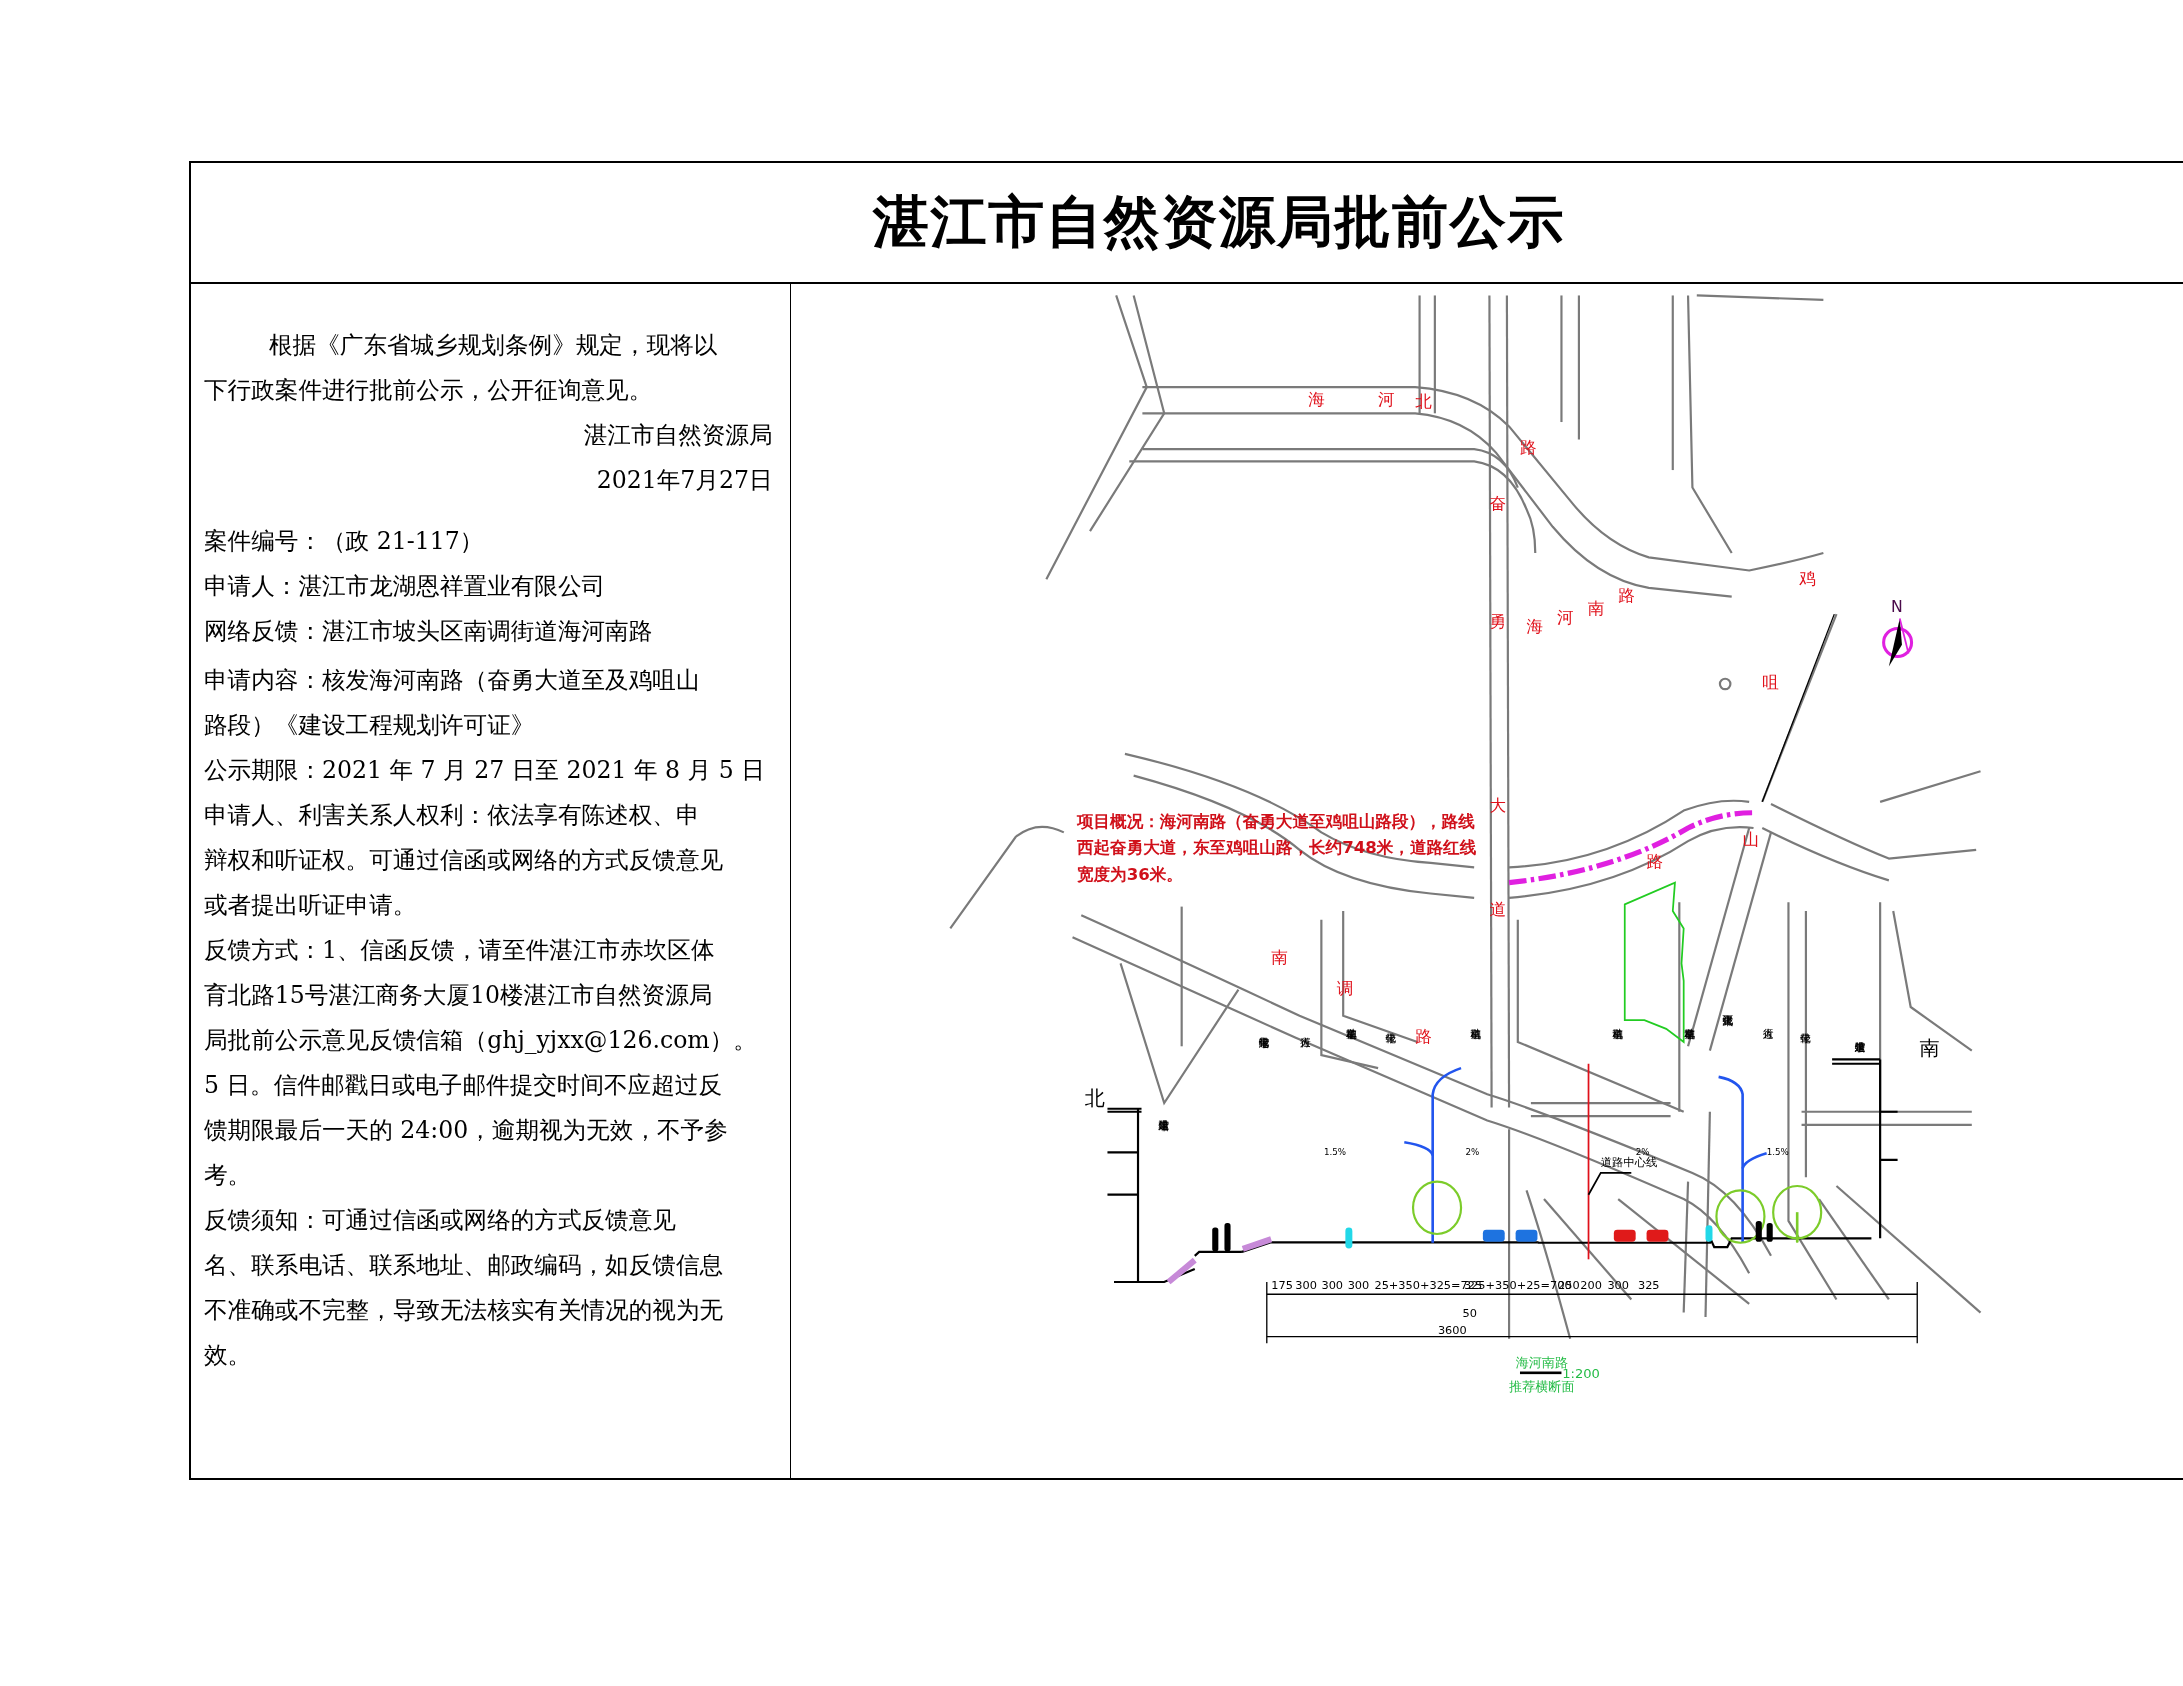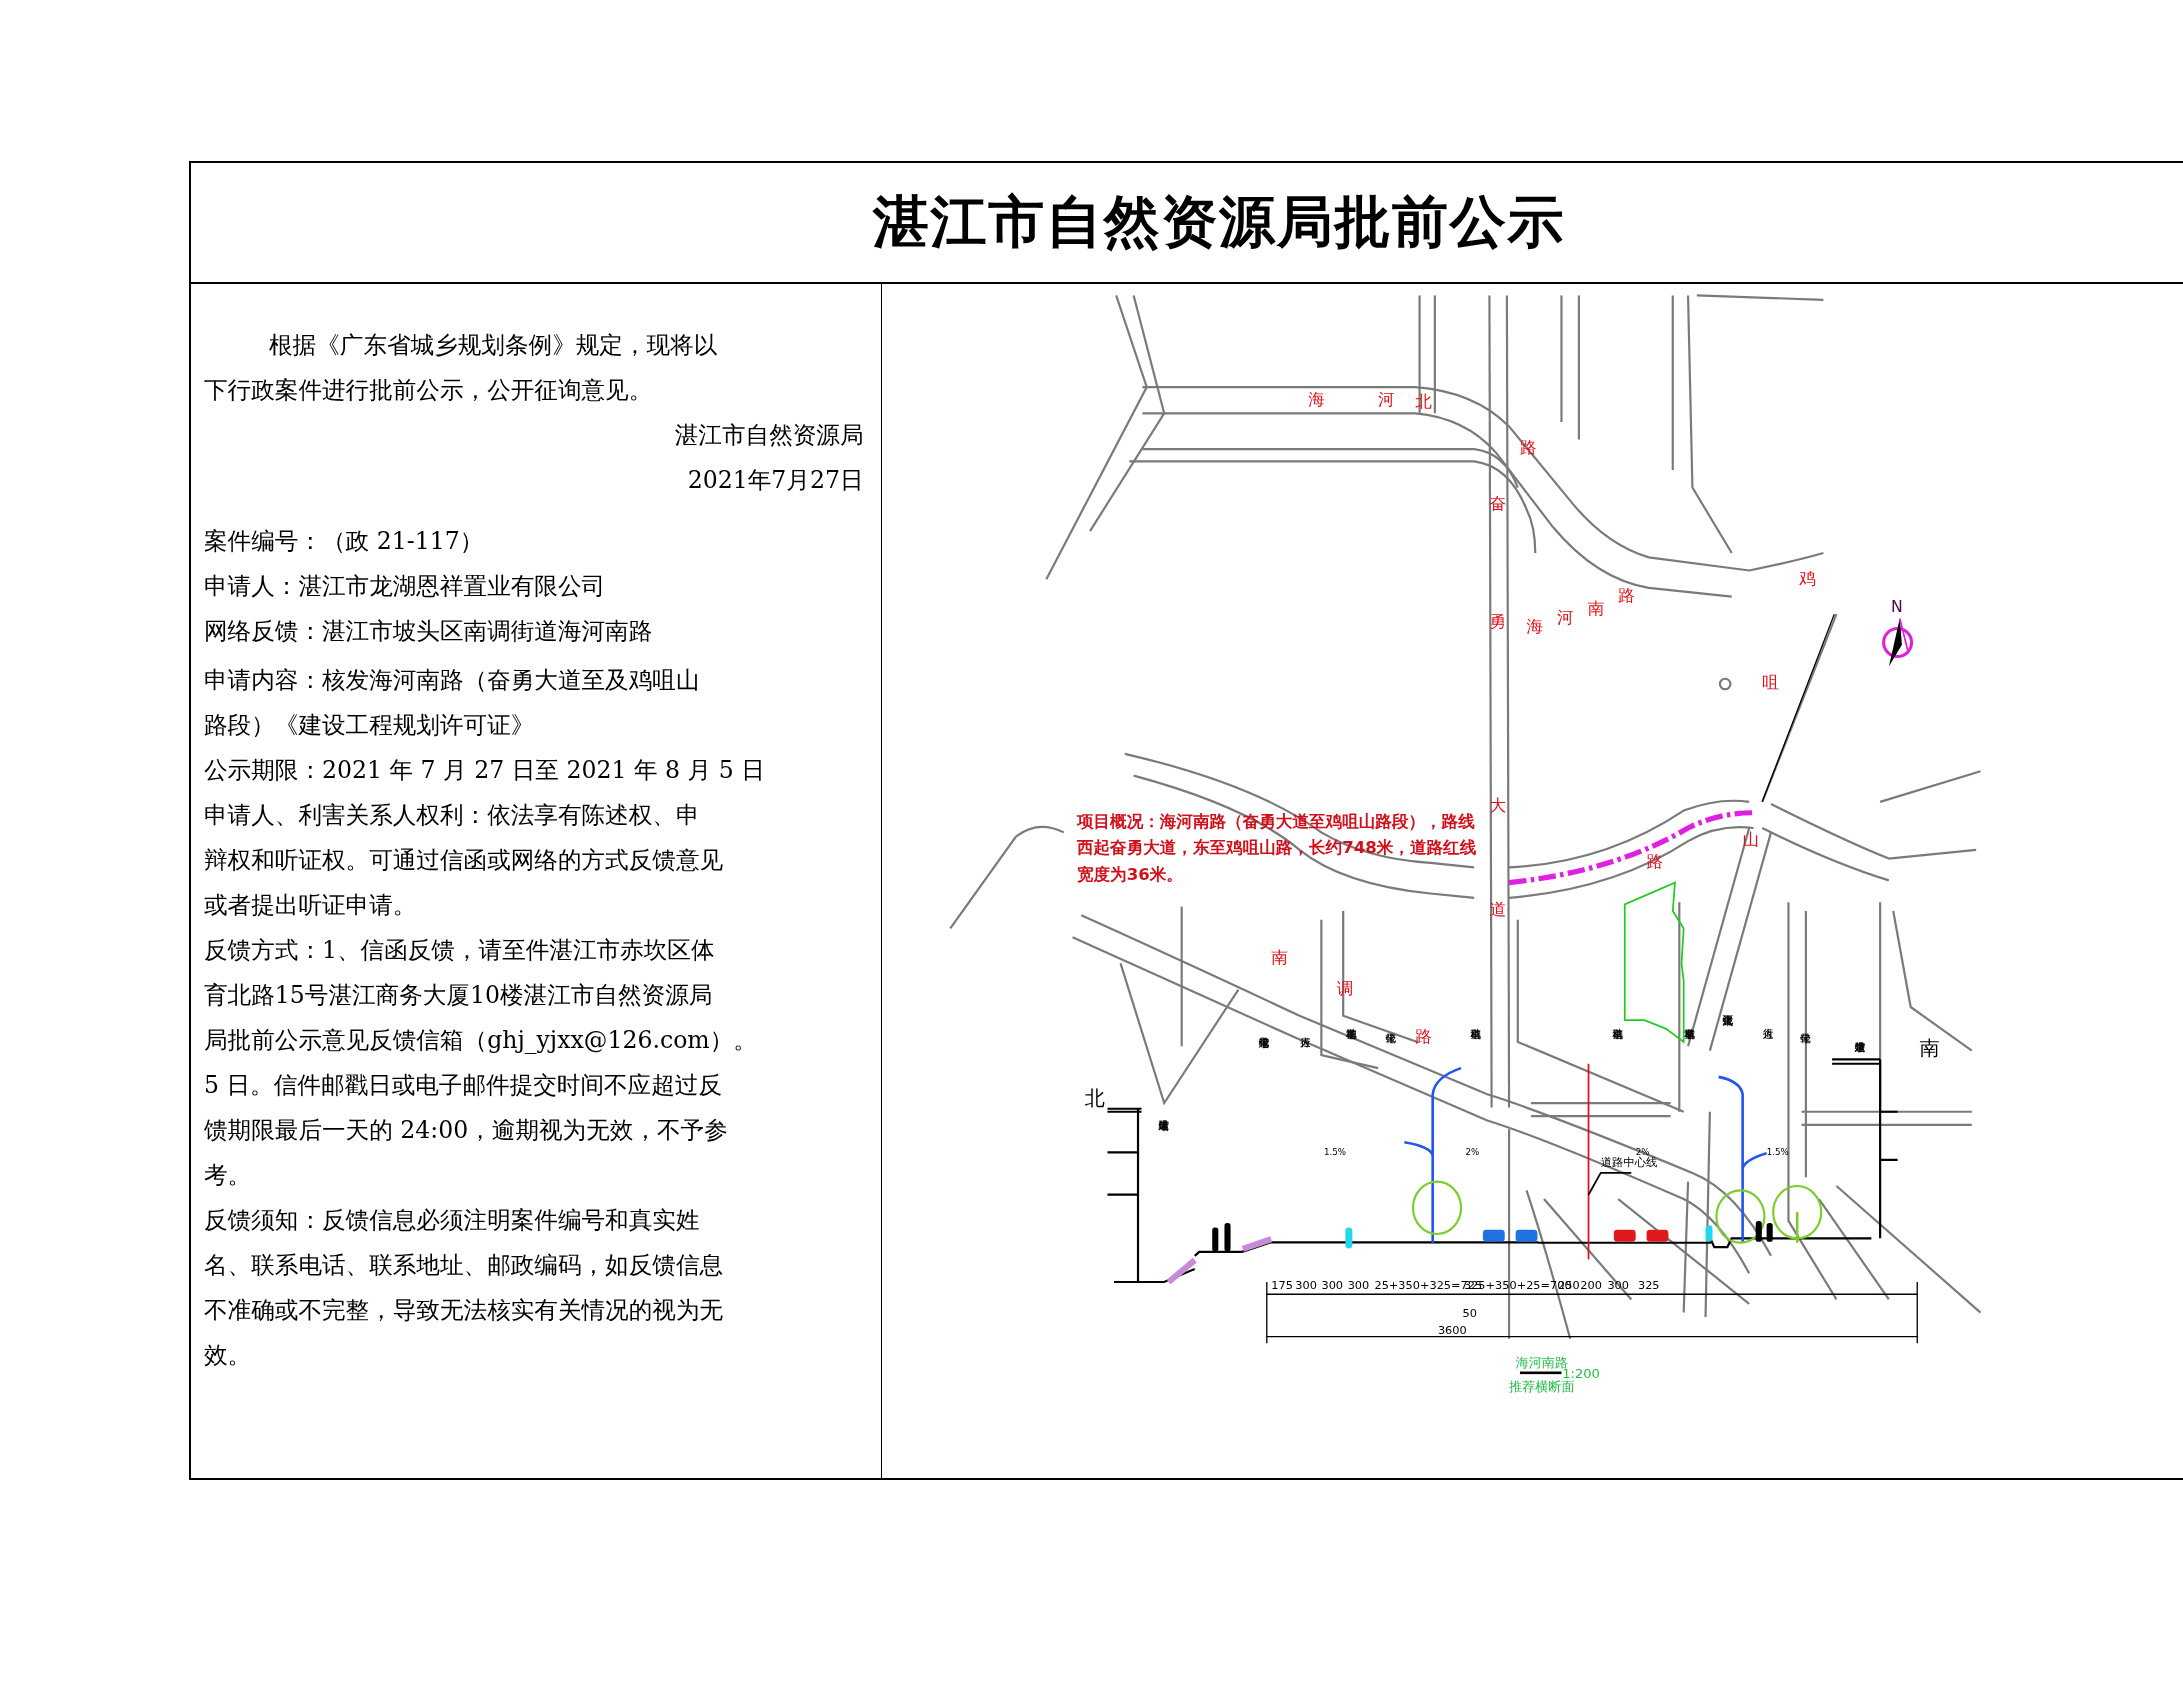--- a/index.html
+++ b/index.html
@@ -4,21 +4,21 @@
 <style>
   html, body { margin:0; padding:0; background:#ffffff; }
   body { width:2385px; height:1686px; position:relative; overflow:hidden;
          font-family:"DejaVu Serif", "Liberation Serif", serif; color:#000; }
   .frame { position:absolute; left:189px; top:161px; width:2060px; height:1319px;
            border:2.2px solid #000; box-sizing:border-box; }
   .title-row { position:absolute; left:0; top:0; right:0; height:119px;
                border-bottom:2.2px solid #000; display:flex; align-items:center; justify-content:center; }
   .title { font-family:"DejaVu Sans", "Liberation Sans", sans-serif; font-weight:bold;
            font-size:56px; letter-spacing:1.7px; }
-  .left-col { position:absolute; left:0; top:119px; width:691px; bottom:0;
+  .left-col { position:absolute; left:0; top:119px; width:600px; bottom:0;
               border-right:1.7px solid #000; box-sizing:border-box; padding:41px 17.5px 0 13px; }
   .right-col { position:absolute; left:672px; top:119px; right:0; bottom:0; }
   .p { font-size:23.6px; line-height:45px; margin:0; }
   .indent { text-indent:65px; }
   .right { text-align:right; }
   .b { font-family:"DejaVu Sans", "Liberation Sans", sans-serif; font-weight:normal; }
   .gap { height:15.7px; }
   .svgwrap { position:absolute; left:0; top:0; }
   svg text { font-family:"DejaVu Sans", "Liberation Sans", sans-serif; }
 </style>
@@ -46,21 +46,21 @@
     <p class="p"><span class="b">公示期限：</span><span>2021 年 7 月 27 日至 2021 年 8 月 5 日</span></p>
     <p class="p"><span class="b">申请人、利害关系人权利：</span><span>依法享有陈述权、申</span></p>
     <p class="p">辩权和听证权。可通过信函或网络的方式反馈意见</p>
     <p class="p">或者提出听证申请。</p>
     <p class="p"><span class="b">反馈方式：</span><span>1、信函反馈，请至件湛江市赤坎区体</span></p>
     <p class="p">育北路15号湛江商务大厦10楼湛江市自然资源局</p>
     <p class="p">局批前公示意见反馈信箱（ghj_yjxx@126.com）。</p>
     <p class="p">5 日。信件邮戳日或电子邮件提交时间不应超过反</p>
     <p class="p">馈期限最后一天的 24:00，逾期视为无效，不予参</p>
     <p class="p">考。</p>
-    <p class="p"><span class="b">反馈须知：</span><span>反馈信息必须注明案件编号和真实姓</span></p>
+    <p class="p"><span class="b">反馈须知：</span><span>可通过信函或网络的方式反馈意见</span></p>
     <p class="p">名、联系电话、联系地址、邮政编码，如反馈信息</p>
     <p class="p">不准确或不完整，导致无法核实有关情况的视为无</p>
     <p class="p">效。</p>
   </div>
 
   <div class="right-col">
 
     <svg class="svgwrap" width="1386" height="1199" viewBox="0 0 3175 2745">
       <g fill="none" stroke="#7a7a7a" stroke-width="5">
 

